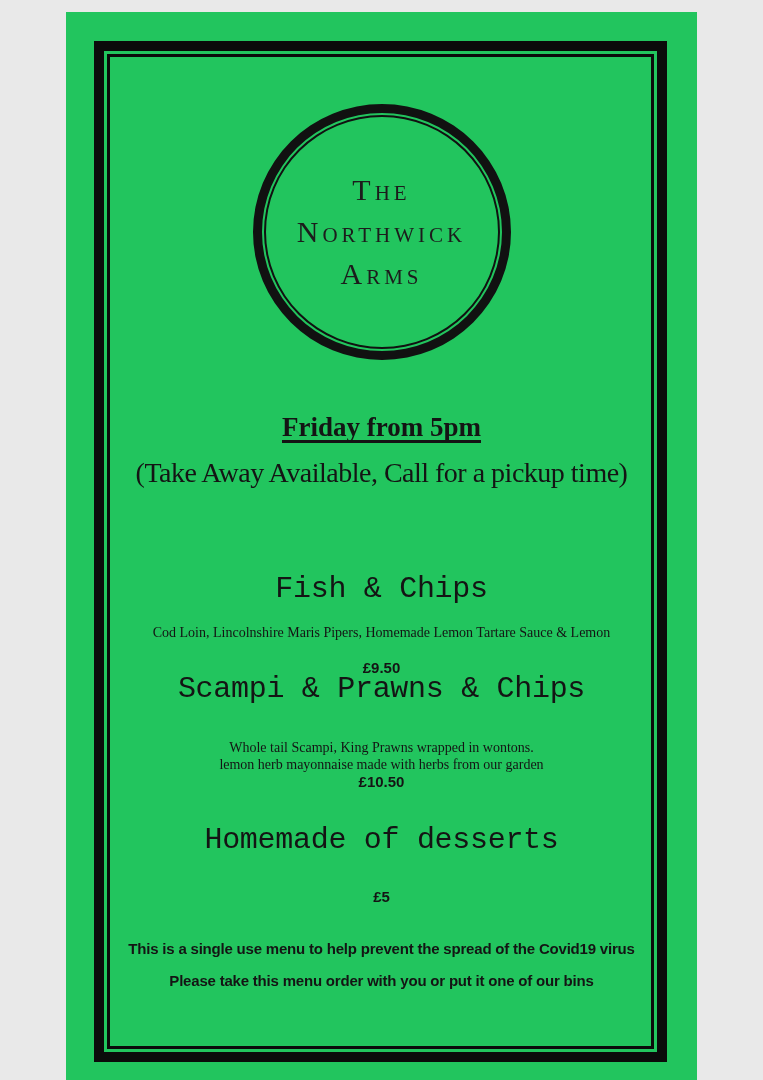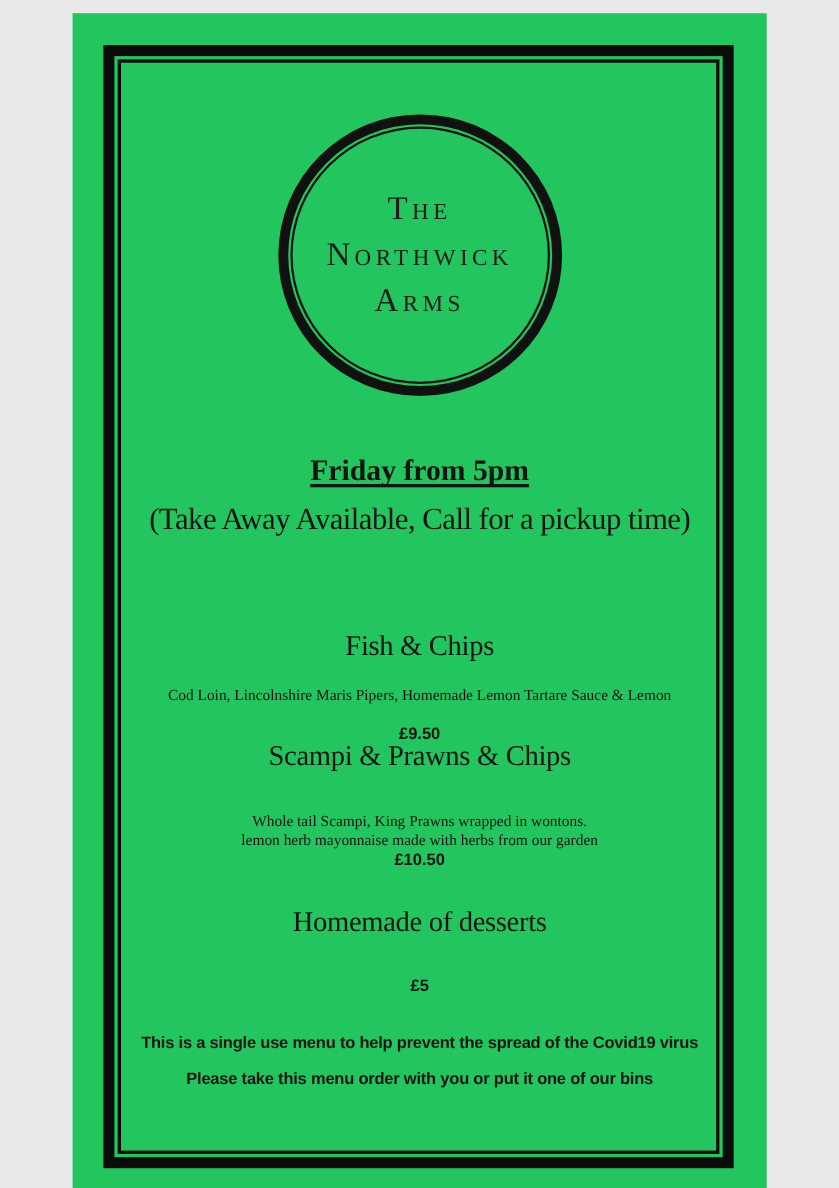--- a/index.html
+++ b/index.html
@@ -86,22 +86,22 @@
     text-align: center;
   }
   .booking-note {
     font-family: "Liberation Sans", "DejaVu Sans", sans-serif;
     font-variant: small-caps;
     font-size: 13px;
     letter-spacing: 0.6px;
     color: #2c2c2c;
   }
   .item-name {
-    font-family: Liberation Serif, serif;
-    font-size: 26px;
+    font-family: Liberation Mono, monospace;
+    font-size: 30px;
     letter-spacing: -0.3px;
   }
   .item-desc {
     font-family: "Liberation Serif", "DejaVu Serif", serif;
     font-size: 14px;
     line-height: 17px;
   }
   .item-price {
     font-family: Liberation Sans, sans-serif;
     font-size: 15px;

